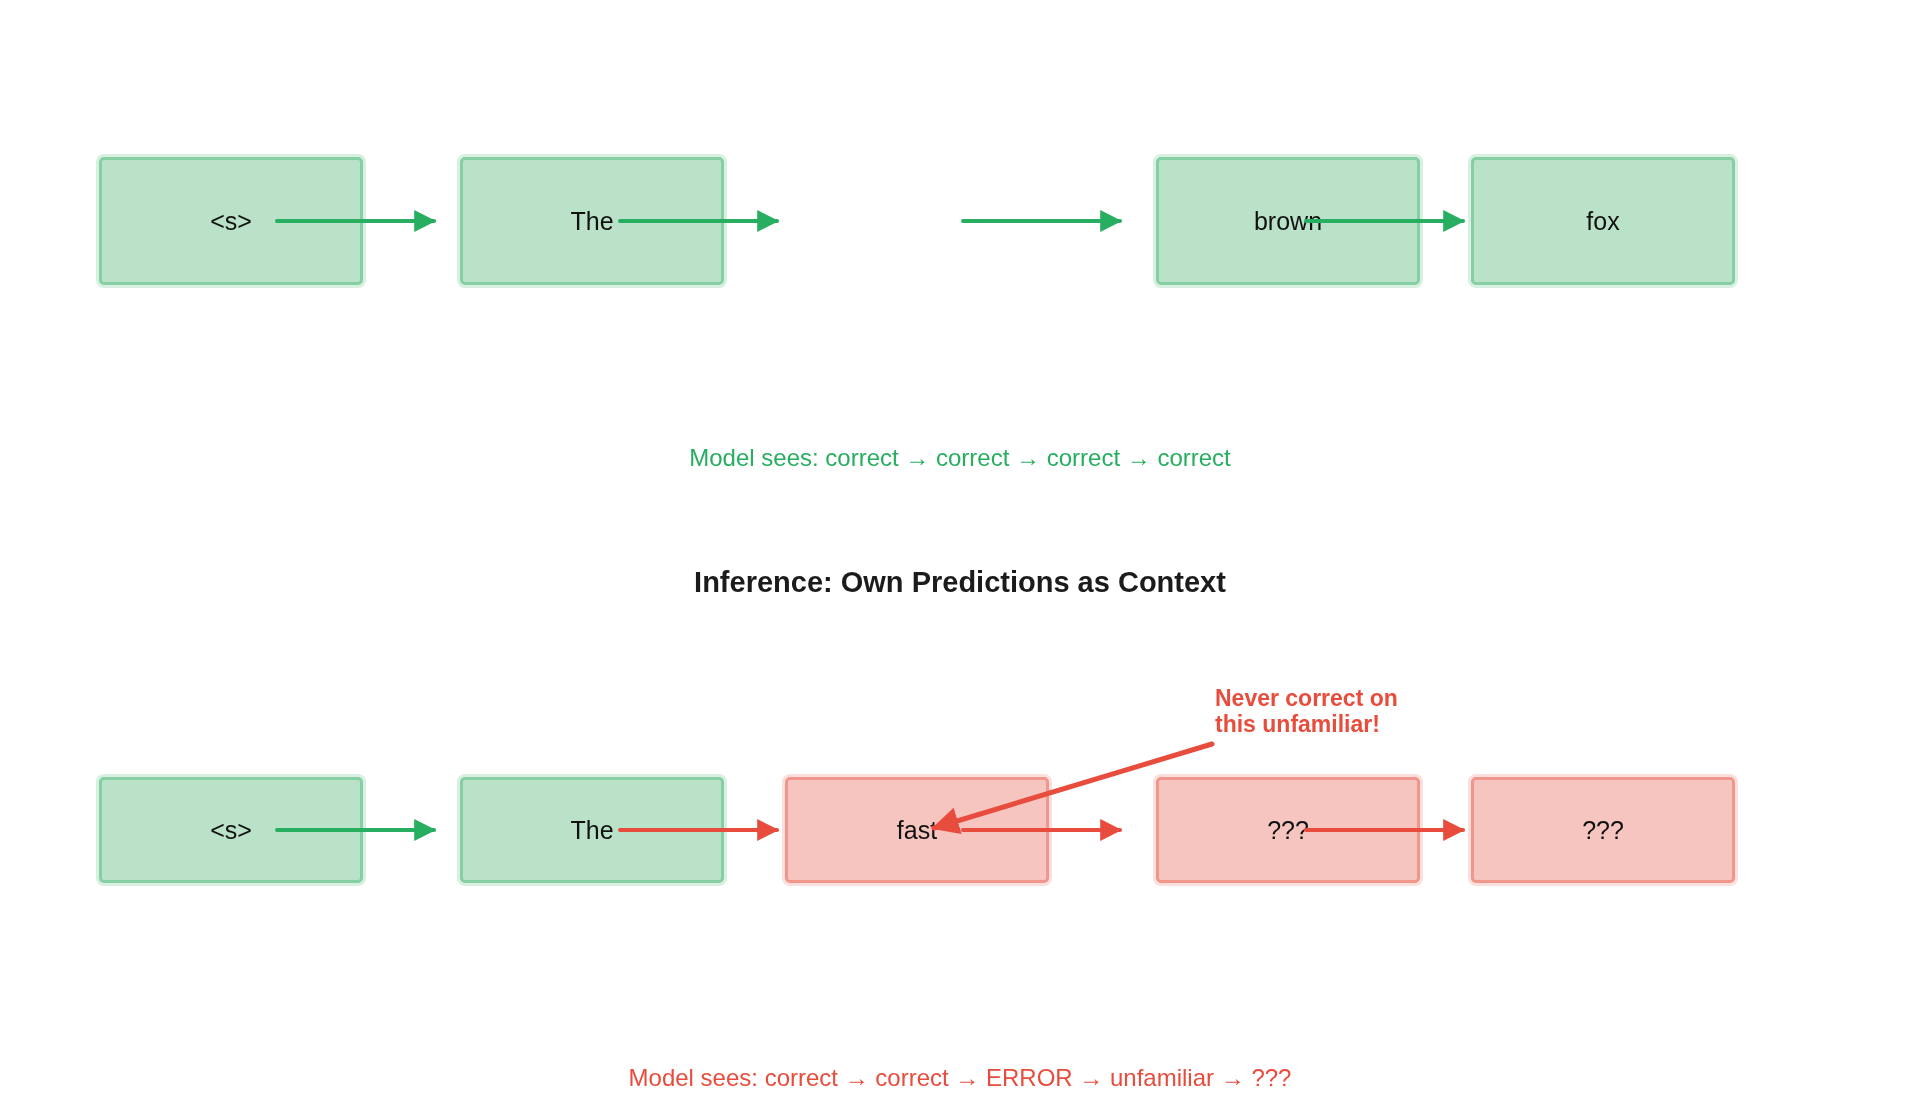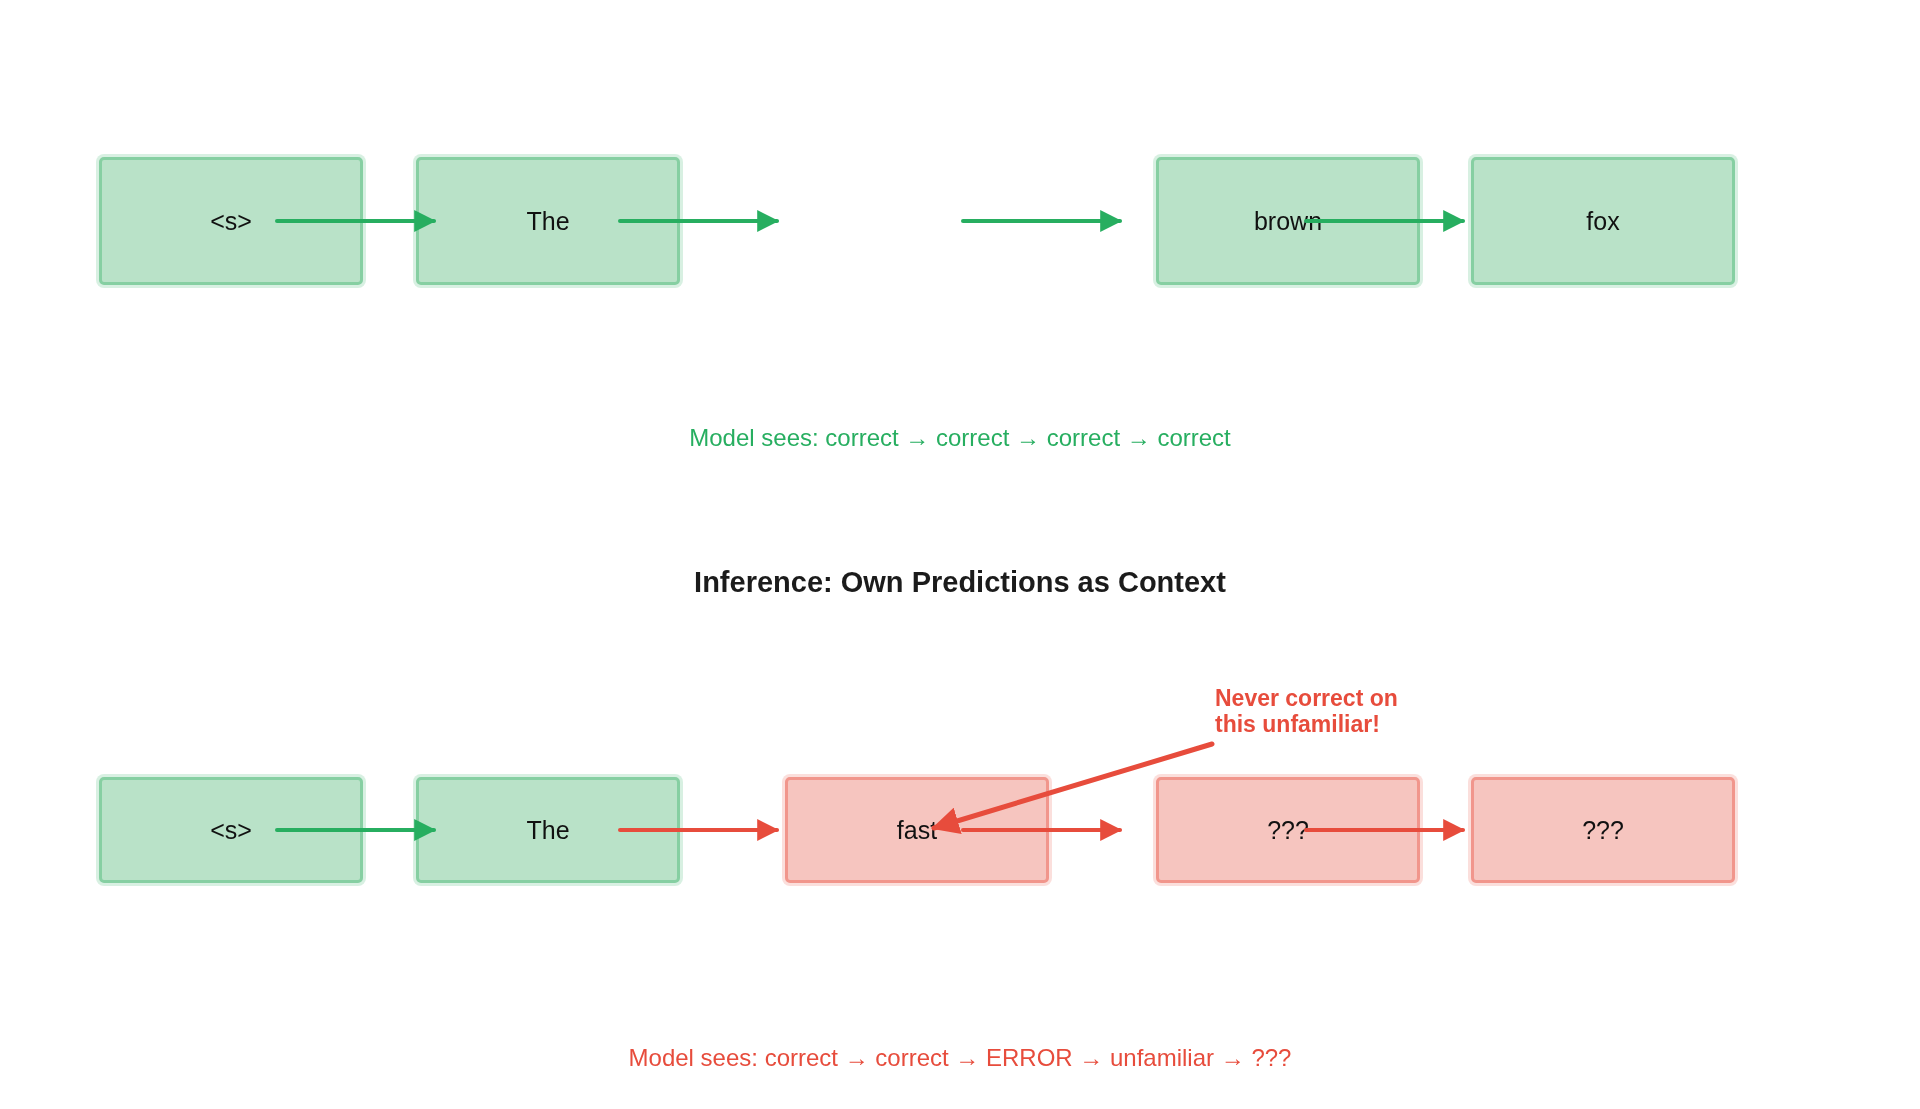--- a/index.html
+++ b/index.html
@@ -42,21 +42,21 @@
     border-radius: 5px;
     display: flex;
     align-items: center;
     justify-content: center;
     font-size: 25px;
     color: #111111;
   }
   .row-top    { top: 157px; height: 128px; }
   .row-bottom { top: 777px; height: 106px; }
   .col-0 { left: 99px; }
-  .col-1 { left: 416px; }
+  .col-1 { left: 460px; }
   .col-2 { left: 785px; }
   .col-3 { left: 1156px; }
   .col-4 { left: 1471px; }
 
   .box-green {
     background: var(--greenBoxFill);
     border: 3px solid var(--greenBoxBorder);
     box-shadow: 0 0 0 3px rgba(39, 174, 96, 0.18);
   }
   .box-red {
@@ -78,20 +78,21 @@
   .head-red     { fill: var(--red); }
   .flow-arrow   { stroke-width: 4; stroke-linecap: round; }
   .callout-arrow{ stroke-width: 5; stroke-linecap: round; }
 
   .summary-text {
     position: absolute;
     left: 0; right: 0;
     text-align: center;
     font-size: 24px;
     line-height: 28px;
+    margin-top: 20px;
   }
   .summary-green { top: 424px; color: var(--green); }
   .summary-red   { top: 1044px; color: var(--red); }
 
   .callout-text {
     position: absolute;
     left: 1215px;
     top: 685px;
     font-size: 23px;
     font-weight: bold;

